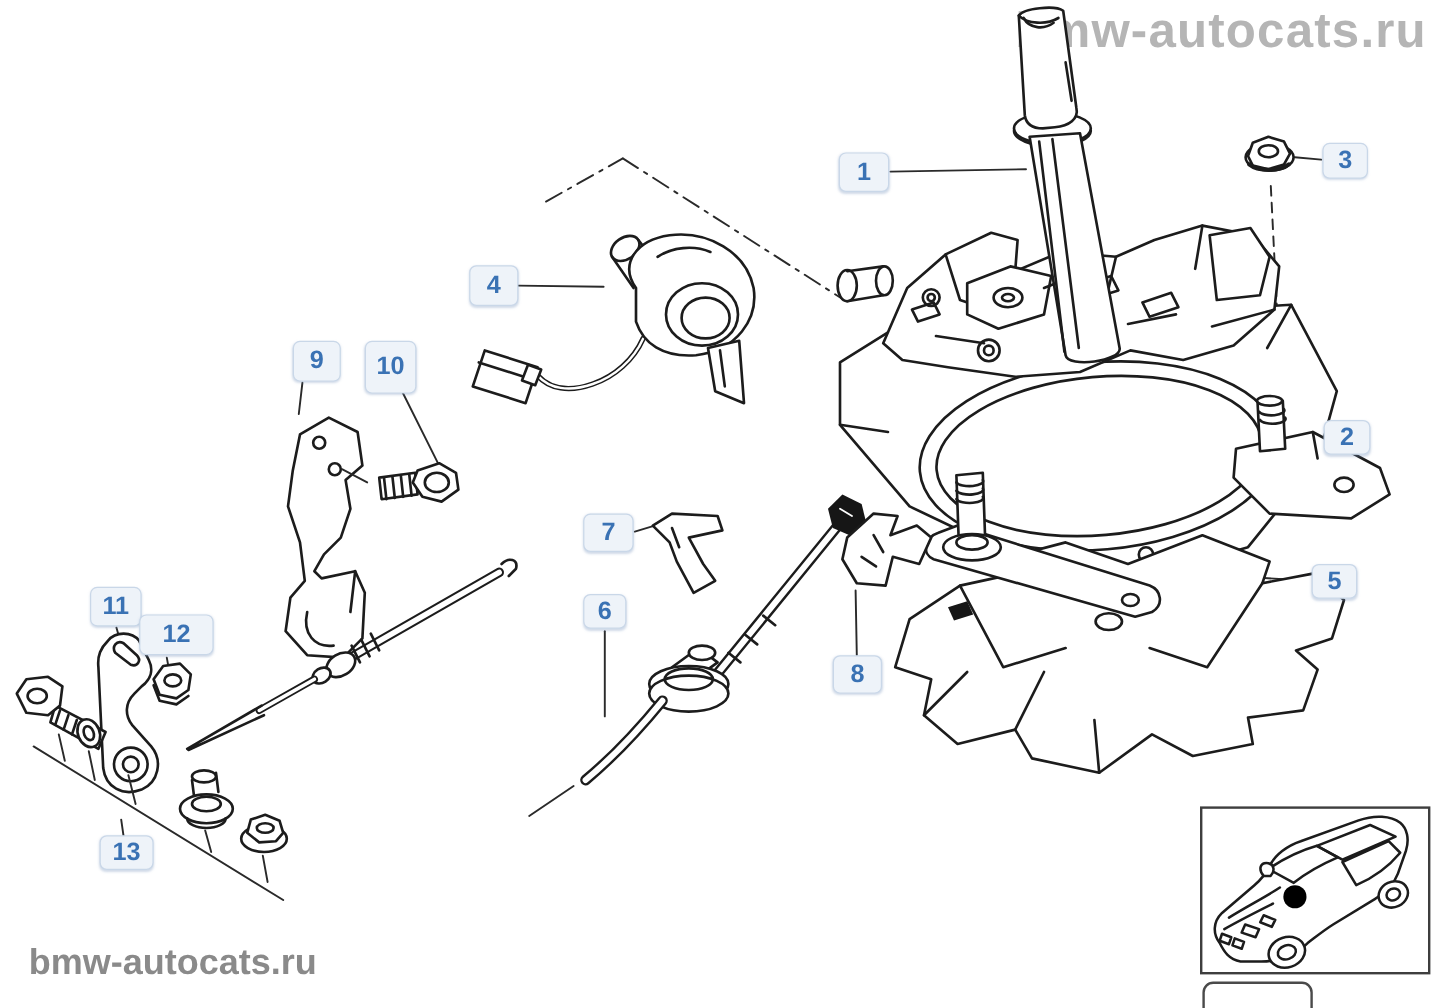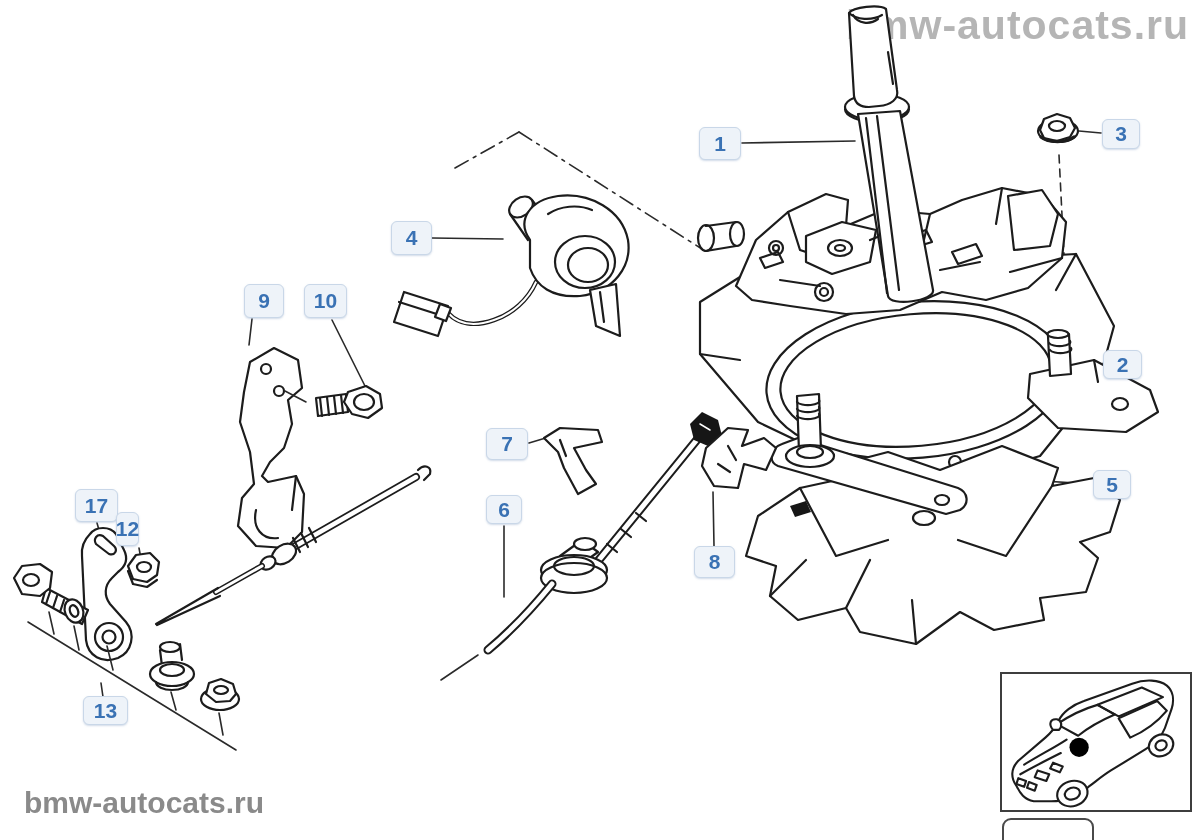--- a/index.html
+++ b/index.html
@@ -247,23 +247,23 @@
 
   <div class="callout" style="left:699px;top:127px;width:42px;height:33px">1</div>
   <div class="callout" style="left:1103px;top:350px;width:39px;height:29px">2</div>
   <div class="callout" style="left:1102px;top:119px;width:38px;height:30px">3</div>
   <div class="callout" style="left:391px;top:221px;width:41px;height:34px">4</div>
   <div class="callout" style="left:1093px;top:470px;width:38px;height:29px">5</div>
   <div class="callout" style="left:486px;top:495px;width:36px;height:29px">6</div>
   <div class="callout" style="left:486px;top:428px;width:42px;height:32px">7</div>
   <div class="callout" style="left:694px;top:546px;width:41px;height:32px">8</div>
   <div class="callout" style="left:244px;top:284px;width:40px;height:34px">9</div>
-  <div class="callout" style="left:304px;top:284px;width:43px;height:34px">10</div>
-  <div class="callout" style="left:75px;top:489px;width:43px;height:33px">17</div>
-  <div class="callout" style="left:116px;top:512px;width:23px;height:34px">12</div>
+  <div class="callout" style="left:304px;top:284px;width:43px;height:44px">10</div>
+  <div class="callout" style="left:75px;top:489px;width:43px;height:33px">11</div>
+  <div class="callout" style="left:116px;top:512px;width:62px;height:34px">12</div>
   <div class="callout" style="left:83px;top:696px;width:45px;height:29px">13</div>
 
   <div class="inset">
     <svg width="187" height="135" viewBox="0 0 192 140">
       <g>
         <path class="wf" d="M14,116 C8,108 8,98 16,90 L44,66 C50,61 54,56 58,48 C62,40 72,32 84,28 L134,10 C148,5 162,6 170,12 C176,17 178,26 175,36 L168,56 C165,64 158,72 148,78 L112,100 C104,105 98,110 90,116 C80,126 64,132 50,132 L32,132 C22,130 18,124 14,116 Z"></path>
         <path class="ln" d="M56,52 C68,44 84,36 98,32 L116,42 C102,48 88,56 78,64 Z"></path>
         <path class="ln" d="M98,32 L144,14 L166,24 L120,44 Z"></path>
         <path class="ln" d="M120,46 L160,28 L170,38 C160,50 146,60 132,66 Z"></path>
         <path class="ln" d="M22,94 C38,84 54,76 66,68 M18,104 C32,96 48,88 60,82"></path>

